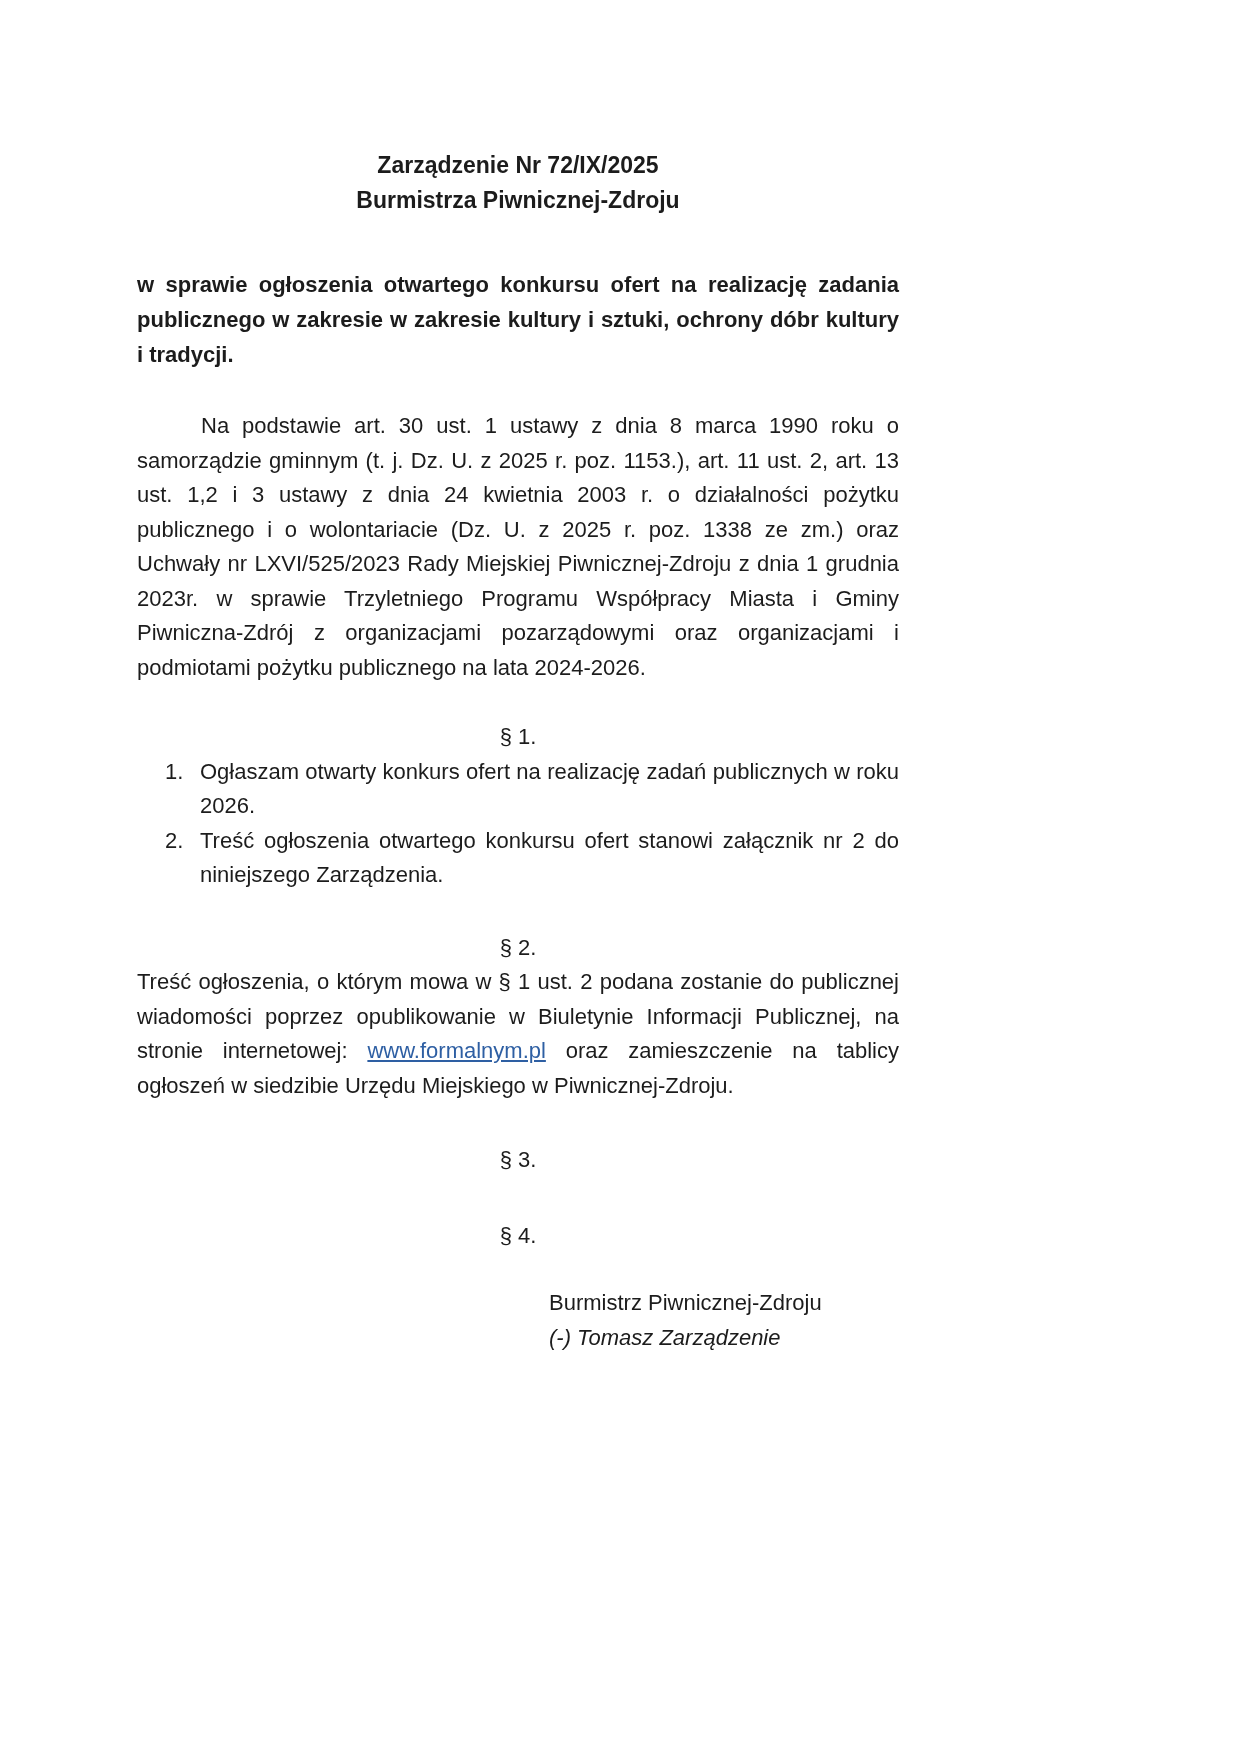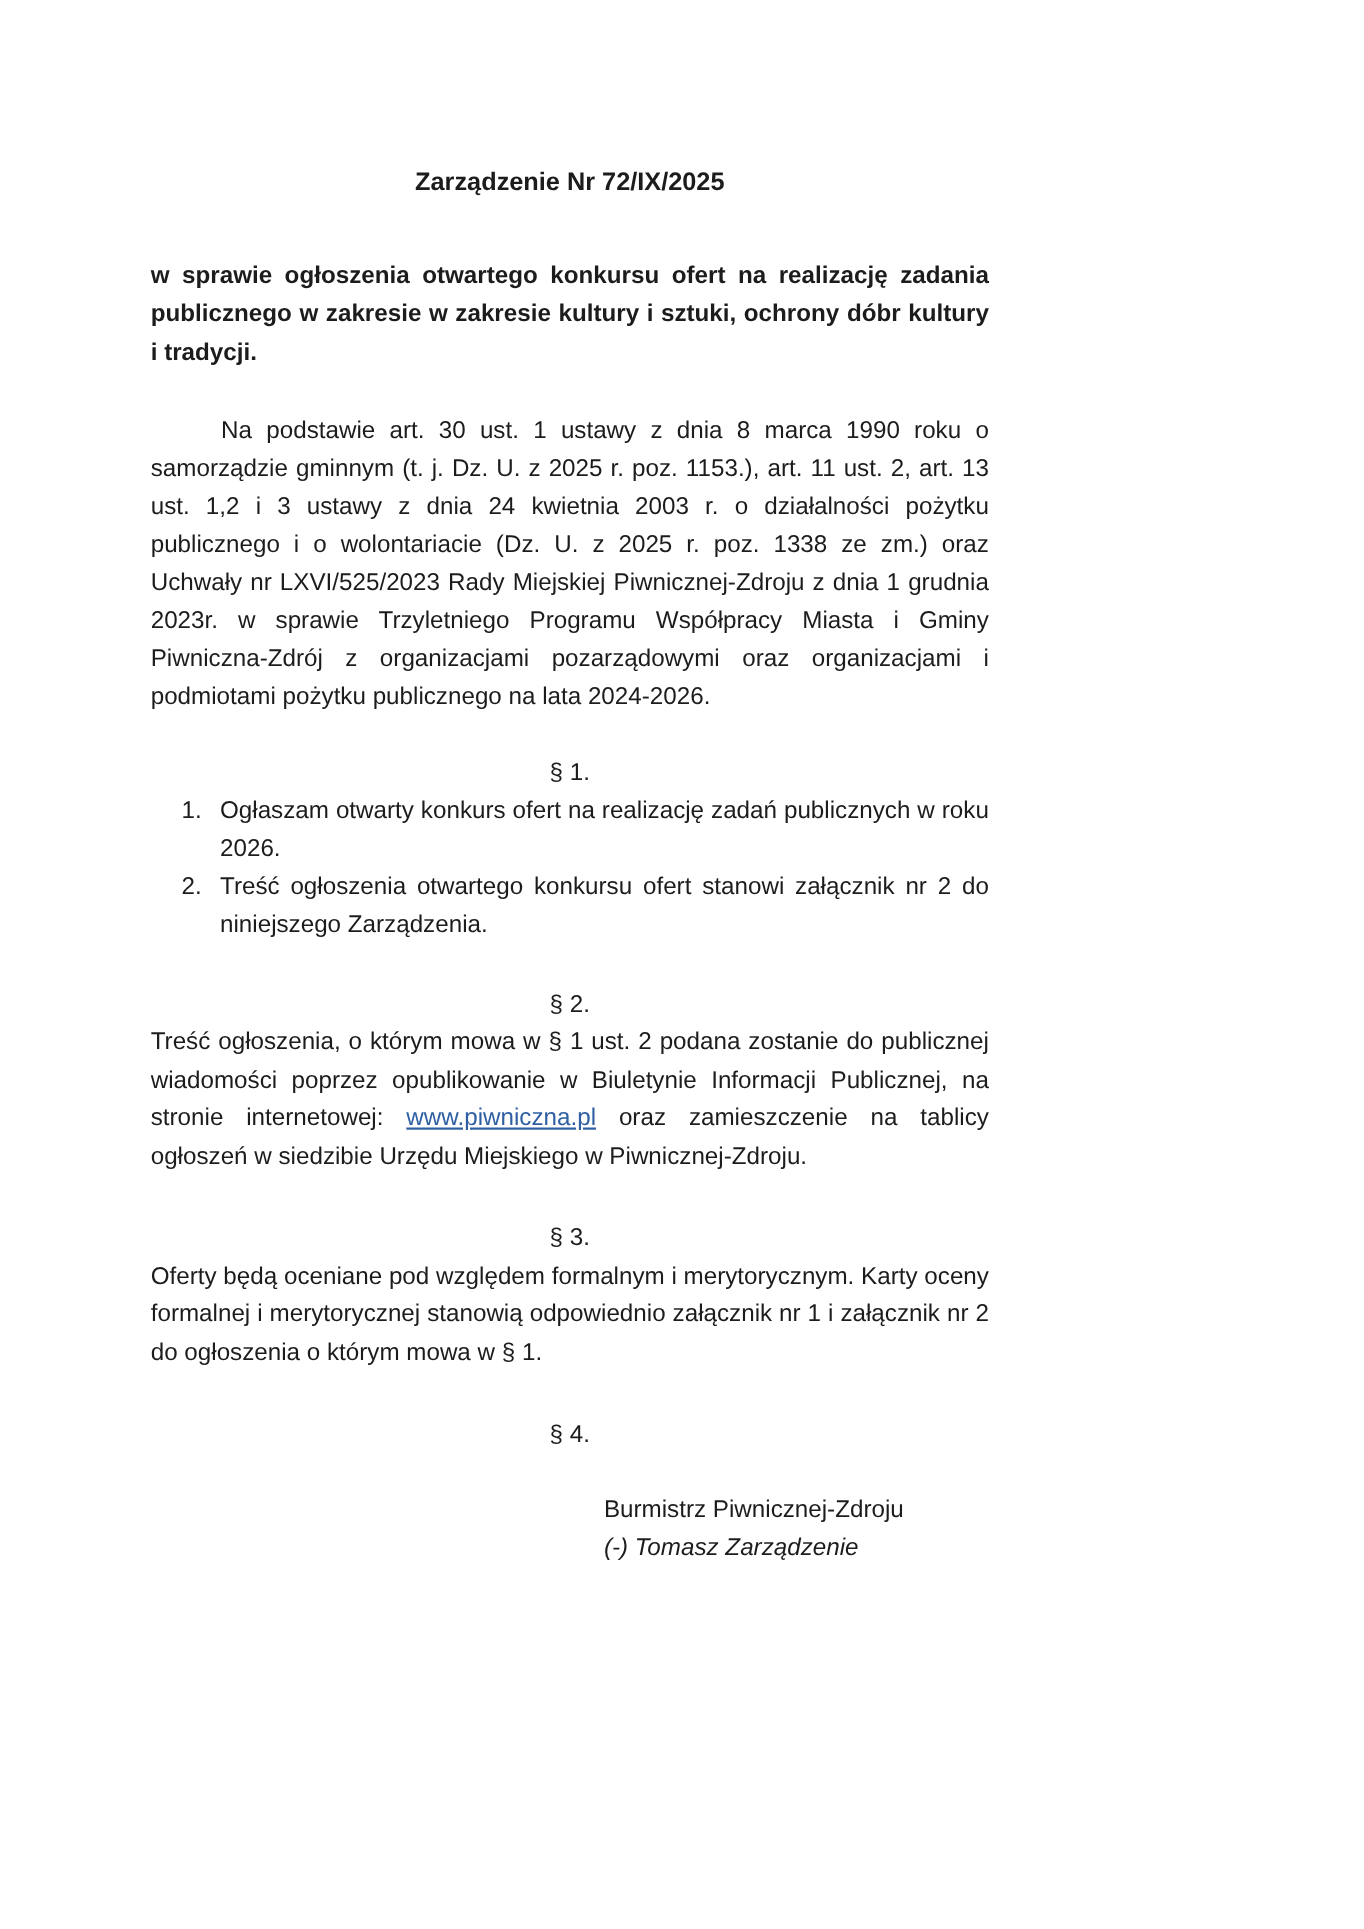--- a/index.html
+++ b/index.html
@@ -81,42 +81,42 @@
   }
   .signature .sig-name { font-style: italic; }
 </style>
 </head>
 <body style="color: rgb(28, 28, 28);">
 
 <div class="page">
 
   <header class="title-block">
     <p>Zarządzenie Nr 72/IX/2025</p>
+    <p>Burmistrza Piwnicznej-Zdroju</p>
   </header>
 
   <p class="subject">w sprawie ogłoszenia otwartego konkursu ofert na realizację zadania publicznego w zakresie w zakresie kultury i sztuki, ochrony dóbr kultury i tradycji.</p>
 
   <p class="preamble">Na podstawie art. 30 ust. 1 ustawy z dnia 8 marca  1990 roku o samorządzie gminnym (t. j. Dz. U. z 2025 r. poz. 1153.), art. 11 ust. 2, art. 13 ust. 1,2 i 3 ustawy z dnia 24 kwietnia 2003 r. o działalności pożytku publicznego i o wolontariacie (Dz. U. z 2025 r. poz. 1338 ze zm.) oraz Uchwały nr LXVI/525/2023 Rady Miejskiej Piwnicznej-Zdroju z dnia 1 grudnia 2023r. w sprawie Trzyletniego Programu Współpracy Miasta i Gminy Piwniczna-Zdrój z organizacjami pozarządowymi oraz organizacjami i podmiotami pożytku publicznego na lata 2024-2026.</p>
 
   <section>
     <p class="sec-head h1">§ 1.</p>
     <ol class="sec-list">
       <li>Ogłaszam otwarty konkurs ofert na realizację zadań publicznych w roku 2026.</li>
       <li>Treść ogłoszenia otwartego konkursu ofert stanowi załącznik nr 2 do niniejszego Zarządzenia.</li>
     </ol>
   </section>
 
   <section>
     <p class="sec-head h2">§ 2.</p>
-    <p class="sec-body"><span>Treść ogłoszenia, o którym mowa w § 1 ust. 2 podana zostanie do publicznej wiadomości poprzez opublikowanie w Biuletynie Informacji Publicznej, na stronie internetowej: </span><a class="doc-link" href="#" style="color: rgb(46, 95, 163);">www.piwniczna.pl</a><span> oraz zamieszczenie na tablicy ogłoszeń w siedzibie Urzędu Miejskiego w Piwnicznej-Zdroju.</span></p>
+    <p class="sec-body"><span>Treść ogłoszenia, o którym mowa w § 1 ust. 2 podana zostanie do publicznej wiadomości poprzez opublikowanie w Biuletynie Informacji Publicznej, na stronie internetowej: </span><a class="doc-link" href="#" style="color: rgb(46, 95, 163);">www.formalnym.pl</a><span> oraz zamieszczenie na tablicy ogłoszeń w siedzibie Urzędu Miejskiego w Piwnicznej-Zdroju.</span></p>
   </section>
 
   <section>
     <p class="sec-head h3">§ 3.</p>
-    <p class="sec-body">Oferty będą oceniane pod względem formalnym i merytorycznym. Karty oceny formalnej i merytorycznej stanowią odpowiednio załącznik nr 1 i załącznik nr 2 do ogłoszenia o którym mowa w § 1.</p>
   </section>
 
   <section>
     <p class="sec-head h4">§ 4.</p>
   </section>
 
   <footer class="signature">
     <p>Burmistrz Piwnicznej-Zdroju</p>
     <p class="sig-name">(-) Tomasz Zarządzenie</p>
   </footer>

